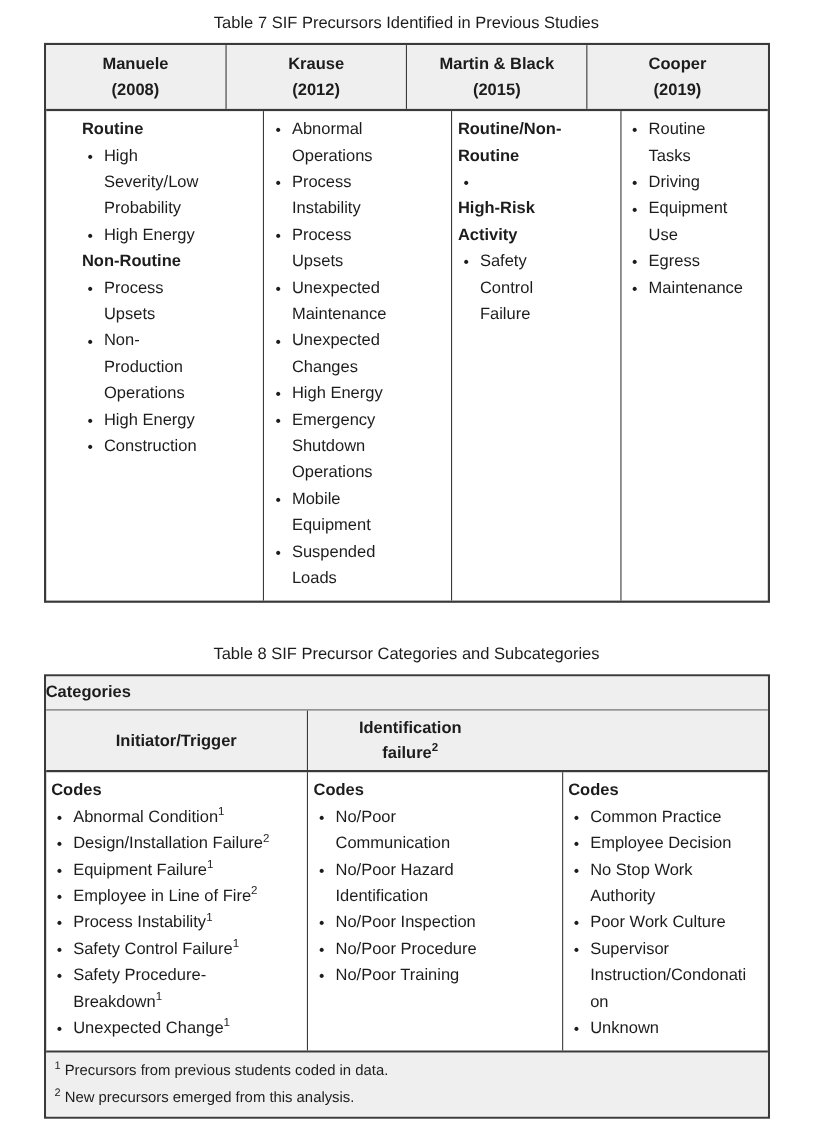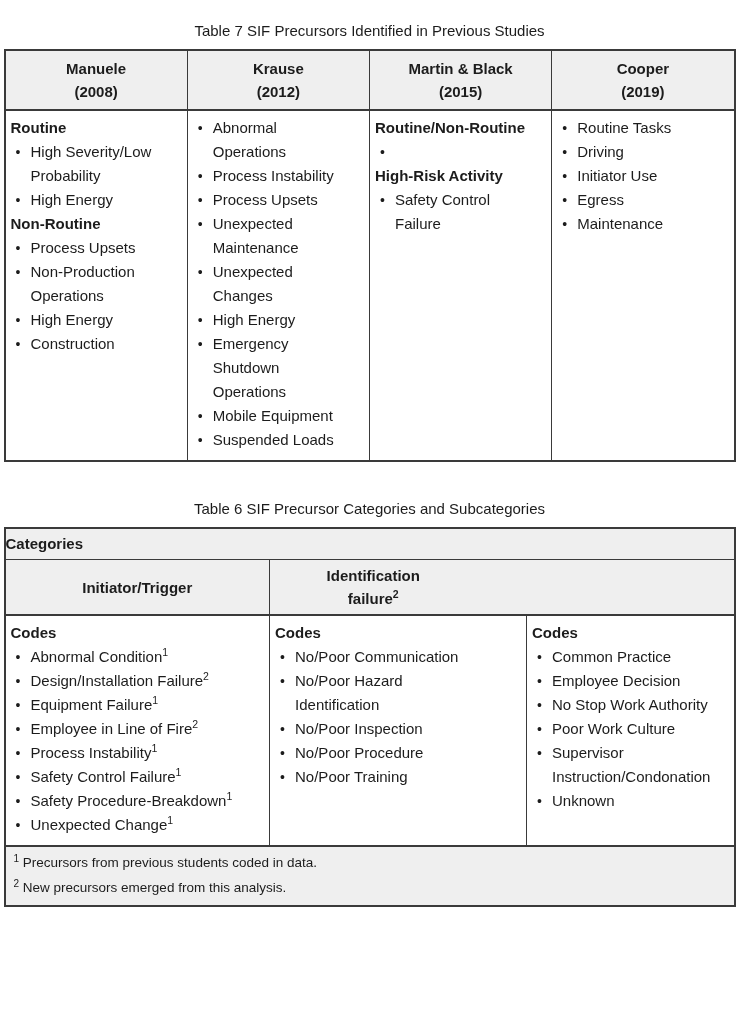--- a/index.html
+++ b/index.html
@@ -8,36 +8,36 @@
     --text-color:#1c1c1c;
     --page-bg:#ffffff;
   }
   *{box-sizing:border-box;}
   html,body{margin:0;padding:0;}
   body{
     width:739px;height:1024px;background:var(--page-bg);
     font-family:"Liberation Sans","DejaVu Sans",sans-serif;
     color:var(--text-color);
   }
-  .doc{width:732px;margin:0 auto;padding-top:21px;}
+  .doc{width:660px;margin:0 auto;padding-top:11px;}
   .table-title{
     text-align:center;font-size:15px;line-height:19px;margin-bottom:9px;
   }
   .t8-title{margin-top:37px;}
   .table{border:2px solid var(--border-color);}
   .row{display:flex;}
   .row > .cell + .cell{border-left:1.5px solid var(--border-color);}
   .header-row{background:var(--header-fill);border-bottom:2px solid var(--border-color);}
   .header-cell{
     display:flex;flex-direction:column;justify-content:center;align-items:center;
     text-align:center;font-weight:bold;font-size:15px;line-height:23px;
     padding:4px 2px;
   }
   .t7 .header-cell{flex:1;min-height:58px;}
-  .t7 .body-cell{flex:1;}
+  .t7 .body-cell{flex:1;margin-left:28px;}
   .body-cell{
     padding:5px 10px 8px 5px;font-size:15px;line-height:24px;
   }
   .cell-heading{font-weight:bold;}
   .bullet-item{display:flex;padding-left:5px;}
   .bullet-marker{flex:none;width:15px;font-size:14px;}
   .bullet-text{flex:1;overflow-wrap:break-word;min-width:0;}
   sup{font-size:10.5px;vertical-align:super;line-height:0;}
   
   .t7c1 .bullet-item{padding-right:21px;}
@@ -172,35 +172,35 @@
           <div class="bullet-item">
             <span class="bullet-marker">•</span>
             <span class="bullet-text">Routine Tasks</span>
           </div>
           <div class="bullet-item">
             <span class="bullet-marker">•</span>
             <span class="bullet-text">Driving</span>
           </div>
           <div class="bullet-item">
             <span class="bullet-marker">•</span>
-            <span class="bullet-text">Initiator Use</span>
+            <span class="bullet-text">Equipment Use</span>
           </div>
           <div class="bullet-item">
             <span class="bullet-marker">•</span>
             <span class="bullet-text">Egress</span>
           </div>
           <div class="bullet-item">
             <span class="bullet-marker">•</span>
             <span class="bullet-text">Maintenance</span>
           </div>
         </div>
     </div>
   </div>
 
-  <div class="table-title t8-title">Table 6 SIF Precursor Categories and Subcategories</div>
+  <div class="table-title t8-title">Table 8 SIF Precursor Categories and Subcategories</div>
 
   <div class="table t8">
     <div class="cat-row">Categories</div>
     <div class="row header-row t8-header-row">
       <div class="cell header-cell t8c1">
         <div class="hdr-line"><span>Initiator/Trigger</span></div>
 
       </div>
       <div class="cell header-cell t8c3">
         <div class="hdr-line"><span>Identification</span></div>

